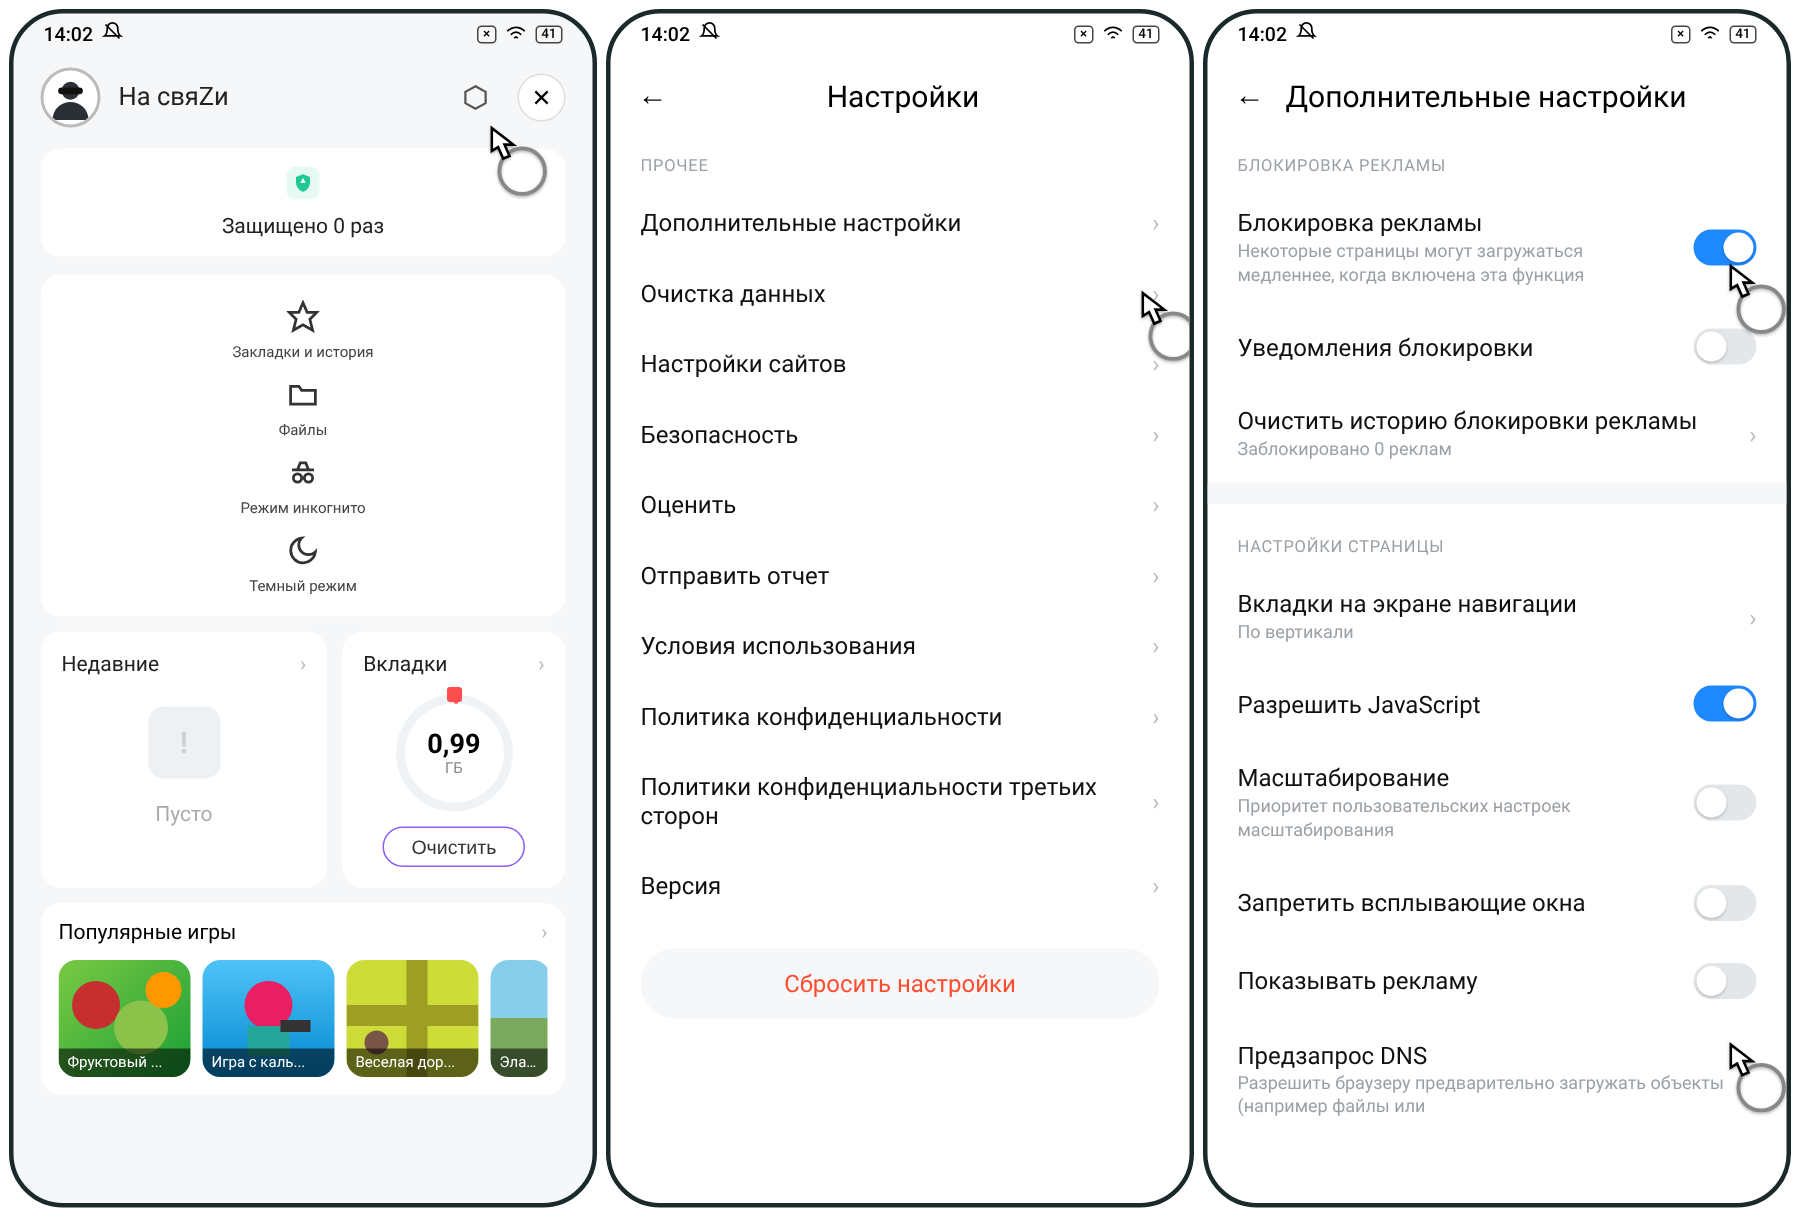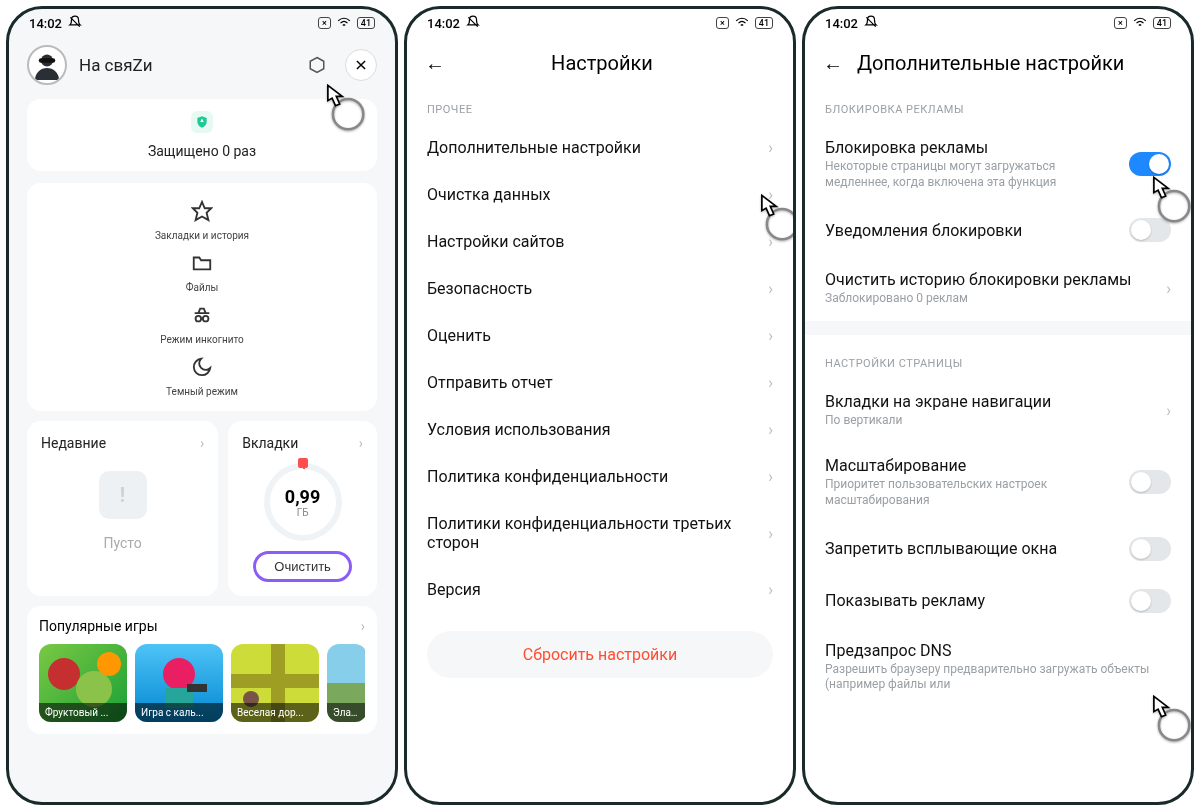--- a/index.html
+++ b/index.html
@@ -98,21 +98,21 @@
     margin-top: 12px; width: 78px; height: 78px; border-radius: 50%;
     background: conic-gradient(#ff4d4d 0 4deg, #f0f3f5 4deg 360deg);
     display: flex; align-items: center; justify-content: center; position: relative;
   }
   .gauge::before { content:""; position:absolute; inset:6px; background:#fff; border-radius:50%; }
   .gauge-inner { position: relative; text-align: center; }
   .gauge-val { font-weight: 700; font-size: 18px; }
   .gauge-unit { font-size: 10px; color: #888; }
   .pin { position:absolute; top:-5px; left:50%; transform:translateX(-50%); width:10px; height:10px; background:#ff4d4d; border-radius:2px; }
   .clean-btn {
-    margin-top: 10px; border: 3px solid #8b5cf6; border-radius: 20px;
+    margin-top: 10px; border: 1px solid #8b5cf6; border-radius: 20px;
     padding: 5px 18px; font-size: 13px; background: #fff; color: #333;
   }
 
   .games-card { margin: 0 18px; background: #fff; border-radius: 14px; padding: 12px; }
   .games-head { display:flex; justify-content:space-between; align-items:center; font-size:14px; margin-bottom:10px; }
   .games-row { display:flex; gap:8px; overflow:hidden; }
   .game {
     width: 88px; flex-shrink: 0; display:flex; flex-direction:column;
   }
   .game-thumb {
@@ -484,20 +484,26 @@
 
   <div class="row">
     <div class="main">
         <span>Вкладки на экране навигации</span>
         <span class="sub">По вертикали</span>
       </div>
     <span class="chev">›</span>
   </div>
   <div class="row">
     <div class="main">
+        <span>Разрешить JavaScript</span>
+      </div>
+    <div class="toggle on"></div>
+  </div>
+  <div class="row">
+    <div class="main">
         <span>Масштабирование</span>
         <span class="sub">Приоритет пользовательских настроек масштабирования</span>
       </div>
     <div class="toggle"></div>
   </div>
   <div class="row">
     <div class="main">
         <span>Запретить всплывающие окна</span>
       </div>
     <div class="toggle"></div>

